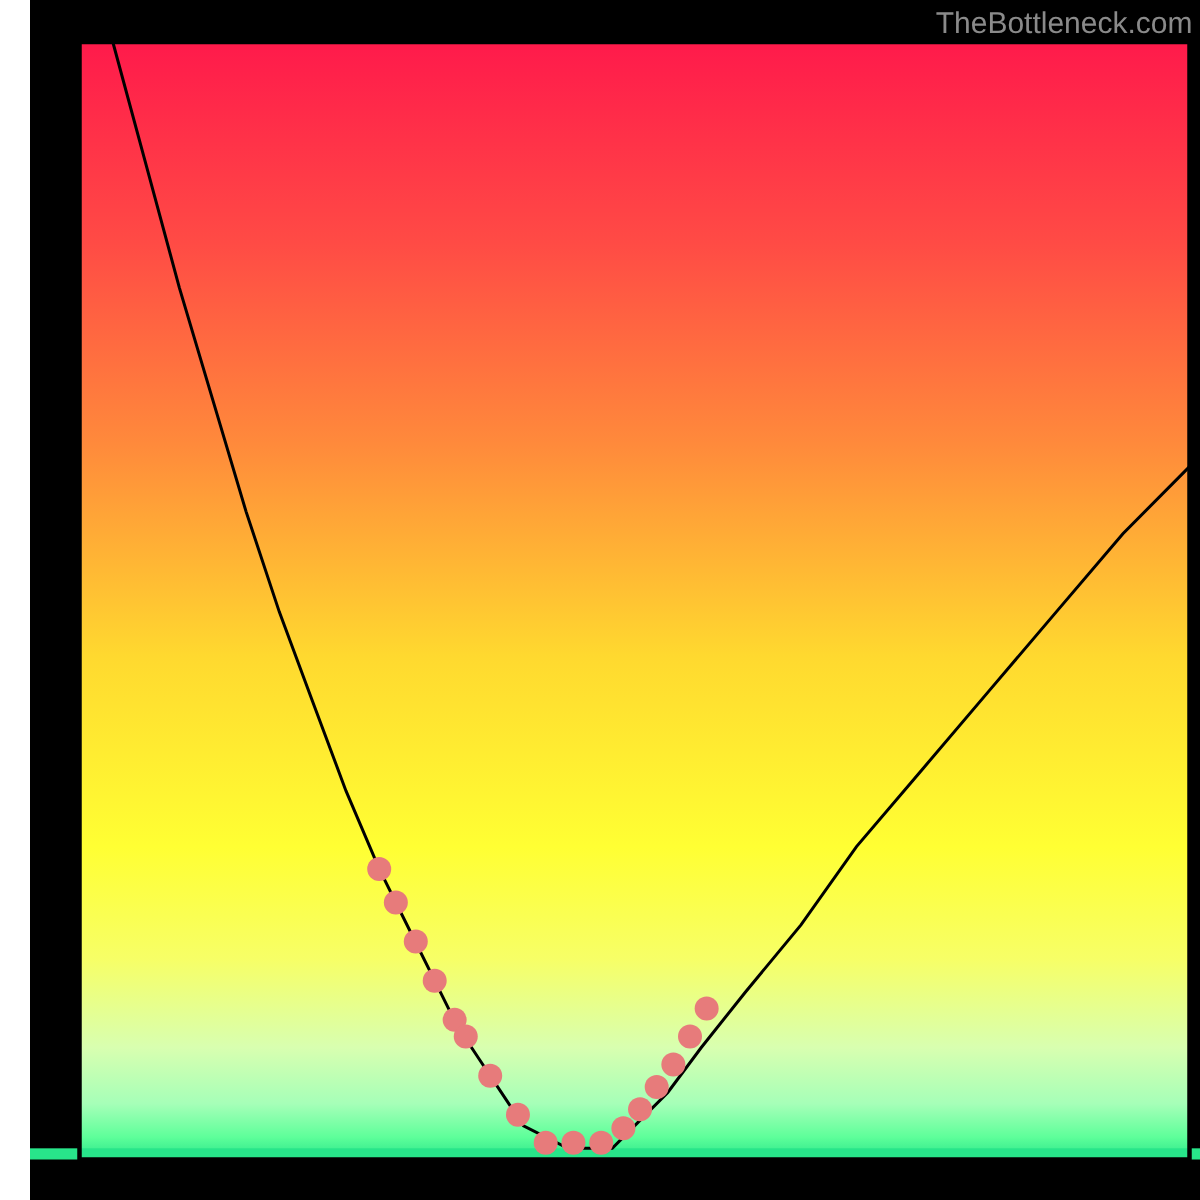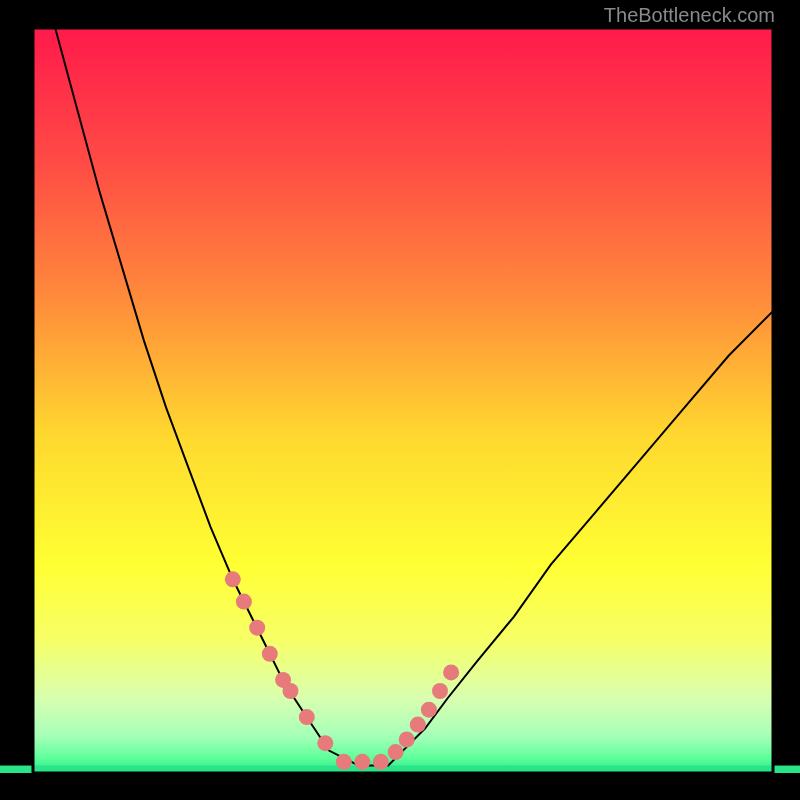--- a/index.html
+++ b/index.html
@@ -7,20 +7,21 @@
     padding: 0;
     width: 800px;
     height: 800px;
     overflow: hidden;
     font-family: Arial, Helvetica, sans-serif;
   }
   #chart-root {
     width: 640px;
     height: 800px;
     position: relative;
+    padding-left: 20px;
   }
   svg {
     display: block;
   }
   .watermark {
     font-size: 20px;
     fill: #8a8a8a;
     text-anchor: end;
     font-family: Arial, Helvetica, sans-serif;
   }

